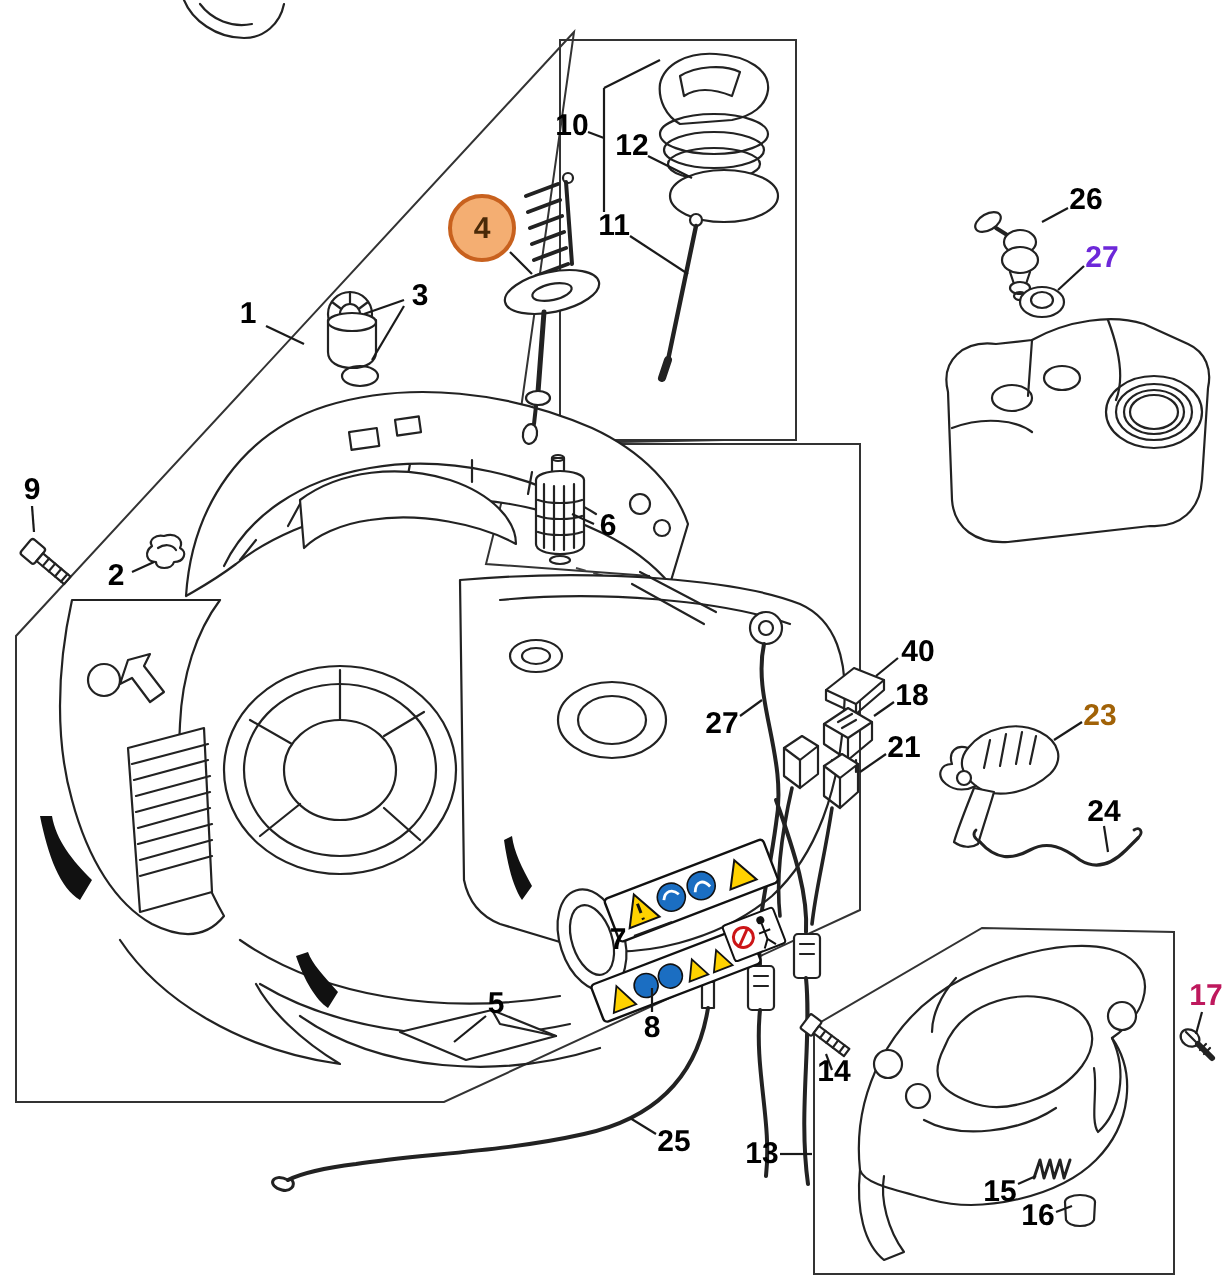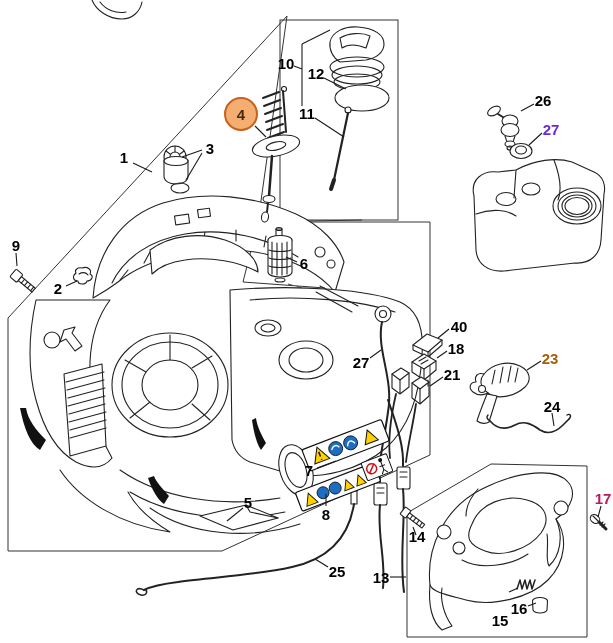--- a/index.html
+++ b/index.html
@@ -317,21 +317,21 @@
       <div class="part-label" style="left: 248px; top: 502px; color: rgb(0, 0, 0);">5</div>
       <div class="part-label" style="left: 304px; top: 263px; color: rgb(0, 0, 0);">6</div>
       <div class="part-label" style="left: 309px; top: 470px; color: rgb(0, 0, 0);">7</div>
       <div class="part-label" style="left: 326px; top: 514px; color: rgb(0, 0, 0);">8</div>
       <div class="part-label" style="left: 16px; top: 245px; color: rgb(0, 0, 0);">9</div>
       <div class="part-label" style="left: 286px; top: 63px; color: rgb(0, 0, 0);">10</div>
       <div class="part-label" style="left: 307px; top: 113px; color: rgb(0, 0, 0);">11</div>
       <div class="part-label" style="left: 316px; top: 73px; color: rgb(0, 0, 0);">12</div>
       <div class="part-label" style="left: 381px; top: 577px; color: rgb(0, 0, 0);">13</div>
       <div class="part-label" style="left: 417px; top: 536px; color: rgb(0, 0, 0);">14</div>
-      <div class="part-label" style="left: 500px; top: 596px; color: rgb(0, 0, 0); margin-top: 24px;">15</div>
+      <div class="part-label" style="left: 500px; top: 596px; color: rgb(0, 0, 0);">15</div>
       <div class="part-label" style="left: 519px; top: 608px; color: rgb(0, 0, 0);">16</div>
       <div class="part-label" style="left: 603px; top: 498px; color: #be185d;">17</div>
       <div class="part-label" style="left: 456px; top: 348px; color: rgb(0, 0, 0);">18</div>
       <div class="part-label" style="left: 459px; top: 326px; color: rgb(0, 0, 0);">40</div>
       <div class="part-label" style="left: 452px; top: 374px; color: rgb(0, 0, 0);">21</div>
       <div class="part-label" style="left: 361px; top: 362px; color: rgb(0, 0, 0);">27</div>
       <div class="part-label" style="left: 550px; top: 358px; color: #a16207;">23</div>
       <div class="part-label" style="left: 552px; top: 406px; color: rgb(0, 0, 0);">24</div>
       <div class="part-label" style="left: 337px; top: 571px; color: rgb(0, 0, 0);">25</div>
       <div class="part-label" style="left: 543px; top: 100px; color: rgb(0, 0, 0);">26</div>

